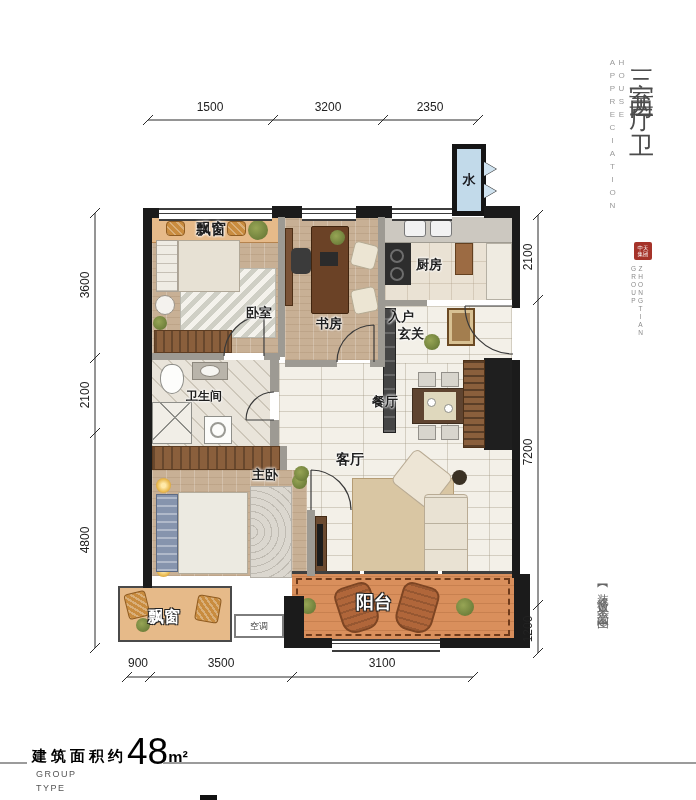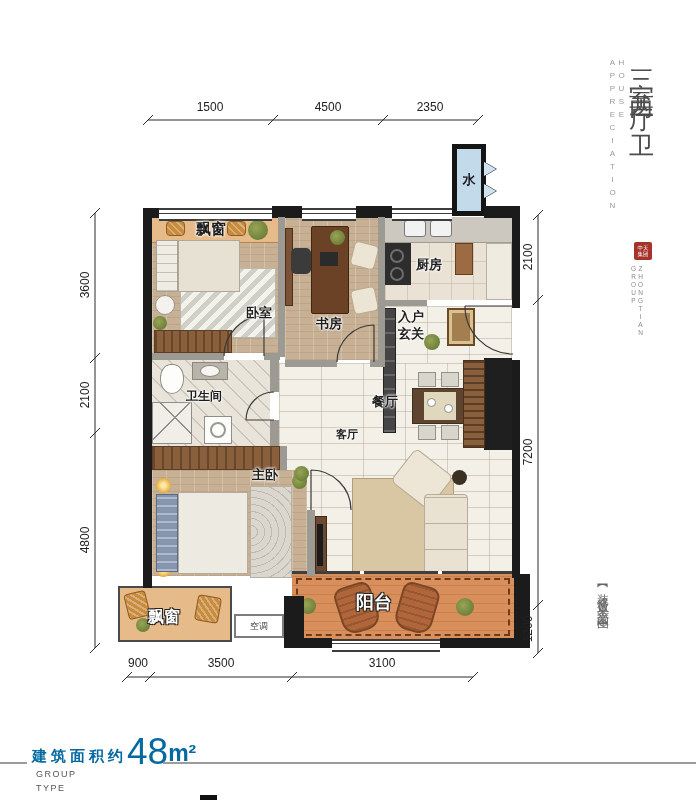--- a/index.html
+++ b/index.html
@@ -168,59 +168,59 @@
     <g stroke="#3a3a3a" stroke-width="1.2" fill="none">
       <path d="M465,306 H513 M465,306 A48,48 0 0 0 513,354"></path>
       <path d="M264,356 V312 M224,356 A40,40 0 0 1 264,316"></path>
       <path d="M374,362 V325 M337,362 A37,37 0 0 1 374,325"></path>
       <path d="M274,420 H246 M274,392 A28,28 0 0 0 246,420"></path>
       <path d="M311,510 V470 M311,470 A40,40 0 0 1 351,510"></path>
     </g>
   </svg>
 
   <div class="dim" style="left:210px;top:107px;">1500</div>
-  <div class="dim" style="left:328px;top:107px;">4500</div>
+  <div class="dim" style="left:328px;top:107px;">3200</div>
   <div class="dim" style="left:430px;top:107px;">2350</div>
   <div class="dim vert" style="left:85px;top:285px;">3600</div>
   <div class="dim vert" style="left:85px;top:395px;">2100</div>
   <div class="dim vert" style="left:85px;top:540px;">4800</div>
   <div class="dim vert" style="left:528px;top:257px;">2100</div>
   <div class="dim vert" style="left:528px;top:452px;">7200</div>
   <div class="dim vert" style="left:528px;top:629px;">1200</div>
   <div class="dim" style="left:138px;top:663px;">900</div>
   <div class="dim" style="left:221px;top:663px;">3500</div>
   <div class="dim" style="left:382px;top:663px;">3100</div>
 
   <div class="rlabel" style="left:196px;top:220px;font-size:15px;">飘窗</div>
   <div class="rlabel" style="left:246px;top:304px;">卧室</div>
   <div class="rlabel" style="left:316px;top:315px;">书房</div>
   <div class="rlabel" style="left:416px;top:256px;">厨房</div>
-  <div class="rlabel" style="left:398px;top:308px;">入户</div>
+  <div class="rlabel" style="left:388px;top:308px;">入户</div>
   <div class="rlabel" style="left:398px;top:325px;text-align:center;">玄关</div>
   <div class="rlabel" style="left:186px;top:388px;font-size:12px;">卫生间</div>
   <div class="rlabel" style="left:372px;top:393px;">餐厅</div>
-  <div class="rlabel" style="left:336px;top:427px;font-size:11px;">客厅</div>
+  <div class="rlabel" style="left:336px;top:451px;font-size:14px;">客厅</div>
   <div class="rlabel" style="left:252px;top:466px;">主卧</div>
   <div class="rlabel light" style="left:148px;top:607px;font-size:16px;">飘窗</div>
   <div class="abs" style="left:234px;top:614px;width:50px;height:24px;display:flex;align-items:center;justify-content:center;font-size:9px;color:#444;">空调</div>
   <div class="rlabel light" style="left:356px;top:590px;font-size:18px;">阳台</div>
   <div class="abs" style="left:452px;top:144px;width:34px;height:72px;display:flex;align-items:center;justify-content:center;font-weight:bold;font-size:13px;color:#15151a;">水</div>
 
   <div class="abs vtext" style="left:626px;top:50px;height:280px;font-size:25px;letter-spacing:13px;color:#4c4c4c;">三室两厅一卫</div>
   <div class="abs vtext upright" style="left:608px;top:58px;height:230px;font-size:8px;letter-spacing:4px;color:#9a9a9a;">HOUSE APPRECIATION</div>
   <div class="abs" style="left:634px;top:242px;width:18px;height:18px;background:#a5332a;border-radius:2px;display:flex;align-items:center;justify-content:center;">
     <span style="width:13px;font-size:5.5px;line-height:6.5px;color:#fff;display:block;text-align:center;">中天集团</span>
   </div>
   <div class="abs vtext upright" style="left:630px;top:265px;height:80px;font-size:6.5px;letter-spacing:1px;color:#8a8a8a;">ZHONGTIAN GROUP</div>
   <div class="abs vtext" style="left:594px;top:580px;height:160px;font-size:12px;letter-spacing:4px;color:#666;">【装修效果示意图】</div>
 
   <div class="abs" style="left:0;top:762px;width:27px;height:2px;background:#9b9b9b;"></div>
-  <div class="abs" style="left:32px;top:733px;height:36px;display:flex;align-items:flex-end;color:#0369a1;">
+  <div class="abs" style="left:32px;top:733px;height:36px;display:flex;align-items:flex-end;color:#000000;">
     <span style="font-size:15px;font-weight:bold;letter-spacing:4px;padding-bottom:3px;">建筑面积约</span>
     <span style="font-size:37px;line-height:34px;">48</span>
-    <span style="font-size:23px;font-weight:bold;padding-bottom:2px;">m²</span>
+    <span style="font-size:16px;font-weight:bold;padding-bottom:2px;">m²</span>
   </div>
   <div class="abs" style="left:163px;top:762px;width:533px;height:2px;background:#9b9b9b;"></div>
   <div class="abs" style="left:36px;top:769px;font-size:9px;letter-spacing:1.5px;color:#555;">GROUP</div>
   <div class="abs" style="left:36px;top:783px;font-size:9px;letter-spacing:1.5px;color:#555;">TYPE</div>
   <div class="abs" style="left:200px;top:795px;width:17px;height:5px;background:#111;"></div>
 
 </div>
 
 </body></html>

